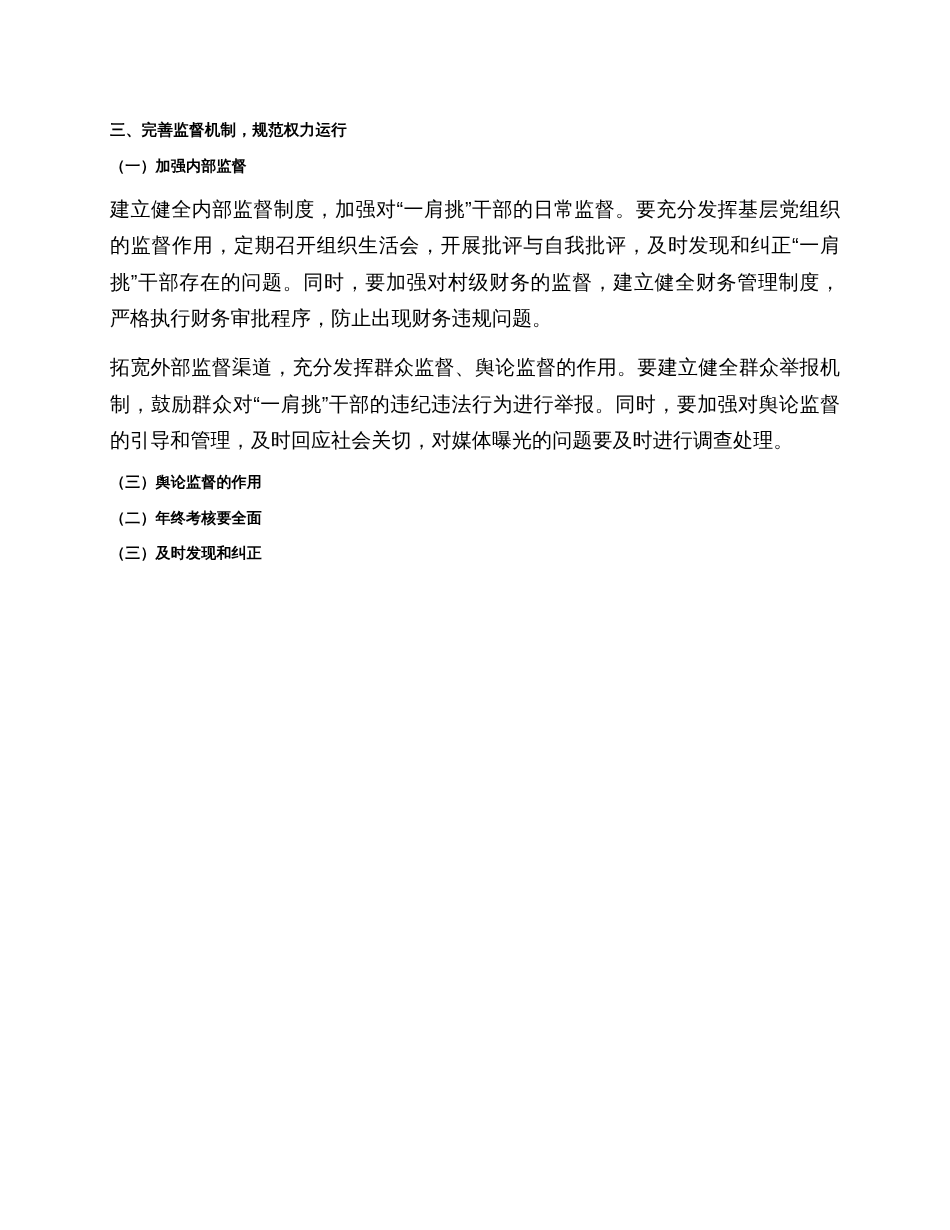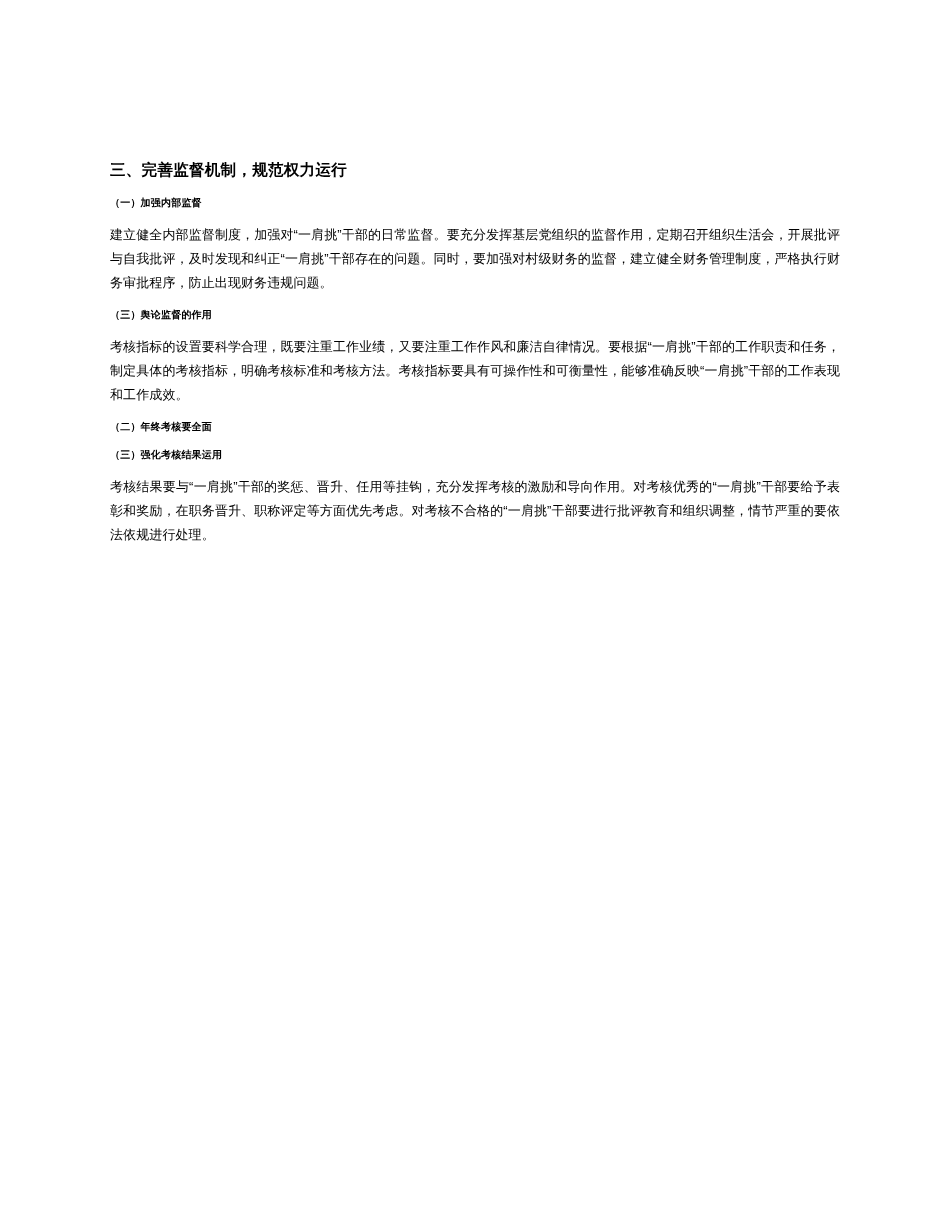--- a/index.html
+++ b/index.html
@@ -17,66 +17,64 @@
   #page {
     position: relative;
     width: 950px;
     height: 1230px;
     background: #ffffff;
     box-sizing: border-box;
     padding: 118px 110px 0 110px;
   }
   .doc-body {
     width: 730px;
-    margin-top: 40px;
   }
   .heading {
     font-size: 15.5px;
     font-weight: bold;
     line-height: 1.5;
     margin: 0 0 14px 0;
     letter-spacing: 0.3px;
     color: #000;
   }
   .subheading {
-    font-size: 10px;
+    font-size: 15px;
     font-weight: bold;
     line-height: 1.5;
     margin: 0 0 13px 0;
     letter-spacing: 0.2px;
     color: #000;
   }
   .para {
-    font-size: 13px;
+    font-size: 20px;
     line-height: 1.82;
     margin: 0 0 13px 0;
     text-align: justify;
     text-justify: inter-ideograph;
     color: #000;
     letter-spacing: 0.1px;
   }
   .para:last-child { margin-bottom: 0; }
 </style>
 </head>
 <body>
 
 <div id="page">
   <div class="doc-body">
 
     <p class="heading">三、完善监督机制，规范权力运行</p>
 
     <p class="subheading">（一）加强内部监督</p>
     <p class="para">建立健全内部监督制度，加强对“一肩挑”干部的日常监督。要充分发挥基层党组织的监督作用，定期召开组织生活会，开展批评与自我批评，及时发现和纠正“一肩挑”干部存在的问题。同时，要加强对村级财务的监督，建立健全财务管理制度，严格执行财务审批程序，防止出现财务违规问题。</p>
 
+    <p class="para">拓宽外部监督渠道，充分发挥群众监督、舆论监督的作用。要建立健全群众举报机制，鼓励群众对“一肩挑”干部的违纪违法行为进行举报。同时，要加强对舆论监督的引导和管理，及时回应社会关切，对媒体曝光的问题要及时进行调查处理。</p>
 
     <p class="subheading">（三）舆论监督的作用</p>
 
 
-    <p class="para">考核指标的设置要科学合理，既要注重工作业绩，又要注重工作作风和廉洁自律情况。要根据“一肩挑”干部的工作职责和任务，制定具体的考核指标，明确考核标准和考核方法。考核指标要具有可操作性和可衡量性，能够准确反映“一肩挑”干部的工作表现和工作成效。</p>
 
     <p class="subheading">（二）年终考核要全面</p>
 
-    <p class="subheading">（三）强化考核结果运用</p>
-    <p class="para">考核结果要与“一肩挑”干部的奖惩、晋升、任用等挂钩，充分发挥考核的激励和导向作用。对考核优秀的“一肩挑”干部要给予表彰和奖励，在职务晋升、职称评定等方面优先考虑。对考核不合格的“一肩挑”干部要进行批评教育和组织调整，情节严重的要依法依规进行处理。</p>
+    <p class="subheading">（三）及时发现和纠正</p>
 
 
   </div>
 </div>
 
 </body></html>

